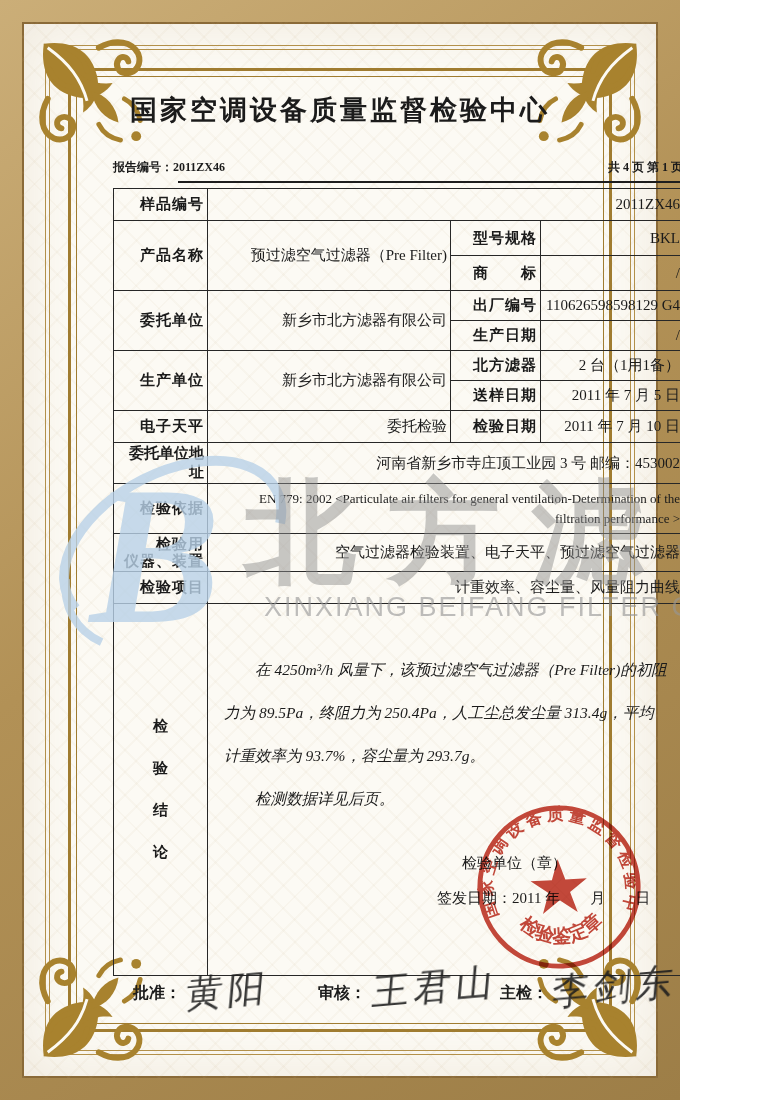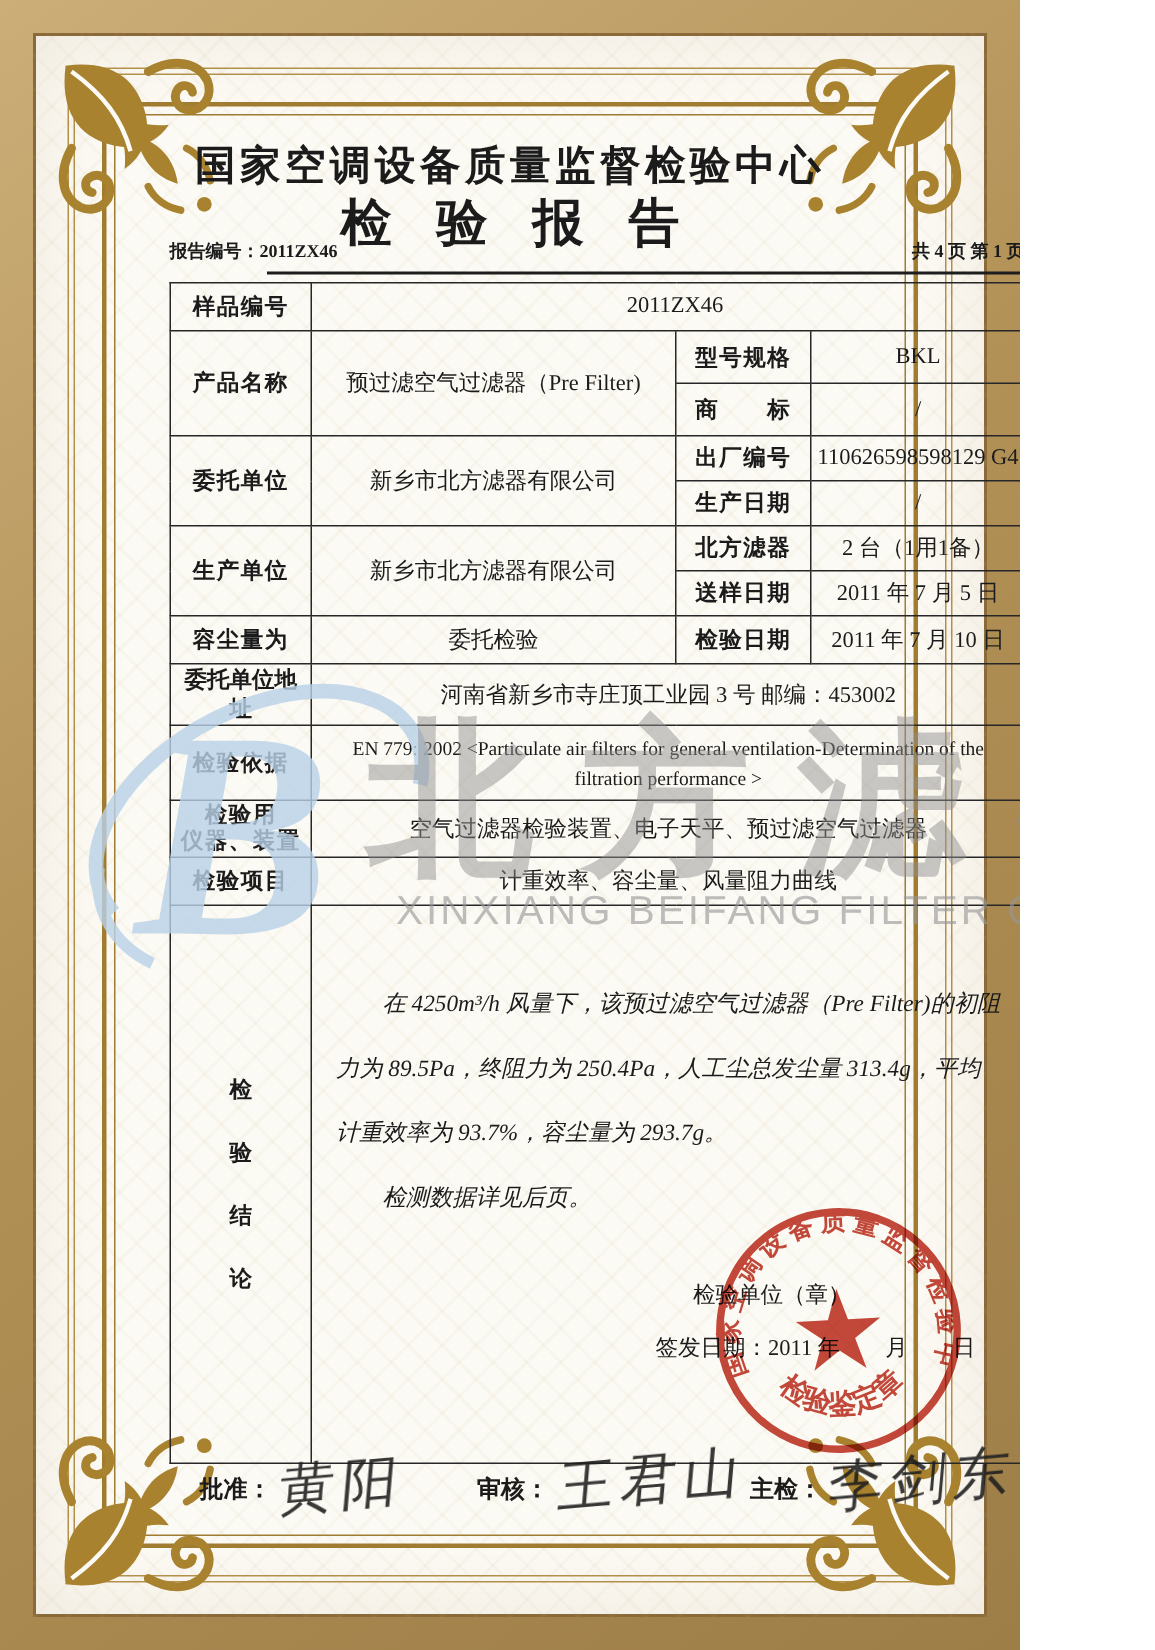--- a/index.html
+++ b/index.html
@@ -25,21 +25,21 @@
   .org-title{position:absolute;top:92px;left:0;right:0;text-align:center;
              font-size:27px;font-weight:bold;letter-spacing:3px;z-index:2;}
   .doc-title{position:absolute;top:126px;left:0;right:0;text-align:center;
              font-size:34px;font-weight:bold;letter-spacing:30px;text-indent:30px;z-index:2;}
   .head-line{position:absolute;top:159px;left:113px;width:570px;display:flex;
              justify-content:space-between;font-size:12px;font-weight:bold;z-index:2;text-align:center;}
   .head-underline{position:absolute;top:181px;left:178px;width:510px;height:2px;background:#1d1d1d;z-index:2;}
 
   .doc-table{position:absolute;top:188px;left:113px;width:570px;z-index:2;
              border-collapse:collapse;table-layout:fixed;font-size:15px;}
-  .doc-table td{border:1.6px solid #272727;text-align:center;padding:1px 3px;overflow:hidden;}
+  .doc-table td{border:1.6px solid #272727;text-align:right;padding:1px 3px;overflow:hidden;}
   .doc-table td.lab{font-weight:bold;letter-spacing:1px;}
   .h32{height:32px;} .h35{height:35px;} .h30{height:30px;} .h34{height:34px;}
   .h50{height:50px;} .h38{height:38px;margin-top:33px;} .hbig{height:372px;}
   .ta-l{text-align:center;padding-left:12px !important;}
   .basis-val{font-size:13px;line-height:1.5;}
   .instr-lab div{line-height:17px;}
   .conc-lab{vertical-align:middle;}
   .vstack{display:flex;flex-direction:column;gap:23px;align-items:center;justify-content:center;height:100%;font-weight:bold;}
   .conc-cell{vertical-align:top;text-align:left !important;padding:0 16px !important;}
   .conc-cell p{margin:0;text-indent:2em;line-height:43px;font-size:15.5px;font-style:italic;}
@@ -96,21 +96,20 @@
       <use href="#cornament"></use>
     </svg>
   <svg class="corner c-bl" viewBox="0 0 120 120">
       <use href="#cornament"></use>
     </svg>
   <svg class="corner c-br" viewBox="0 0 120 120">
       <use href="#cornament"></use>
     </svg>
 
   <div class="org-title">国家空调设备质量监督检验中心</div>
-  <div class="doc-title">检验报告</div>
   <div class="head-line">
     <span>报告编号：2011ZX46</span>
     <span>共 4 页 第 1 页</span>
   </div>
   <div class="head-underline"></div>
 
   <table class="doc-table">
     <colgroup>
         <col style="width:94px">
         <col style="width:243px">
@@ -146,21 +145,21 @@
       <td class="lab" rowspan="2">生产单位</td>
       <td rowspan="2">新乡市北方滤器有限公司</td>
       <td class="lab">北方滤器</td>
       <td>2 台（1用1备）</td>
     </tr>
     <tr class="h30">
       <td class="lab">送样日期</td>
       <td>2011 年 7 月 5 日</td>
     </tr>
     <tr class="h32">
-      <td class="lab">容尘量为</td>
+      <td class="lab">电子天平</td>
       <td>委托检验</td>
       <td class="lab">检验日期</td>
       <td>2011 年 7 月 10 日</td>
     </tr>
     <tr class="h34">
       <td class="lab" style="letter-spacing:0">委托单位地址</td>
       <td colspan="3">河南省新乡市寺庄顶工业园 3 号  邮编：453002</td>
     </tr>
     <tr class="h50">
       <td class="lab">检验依据</td>

